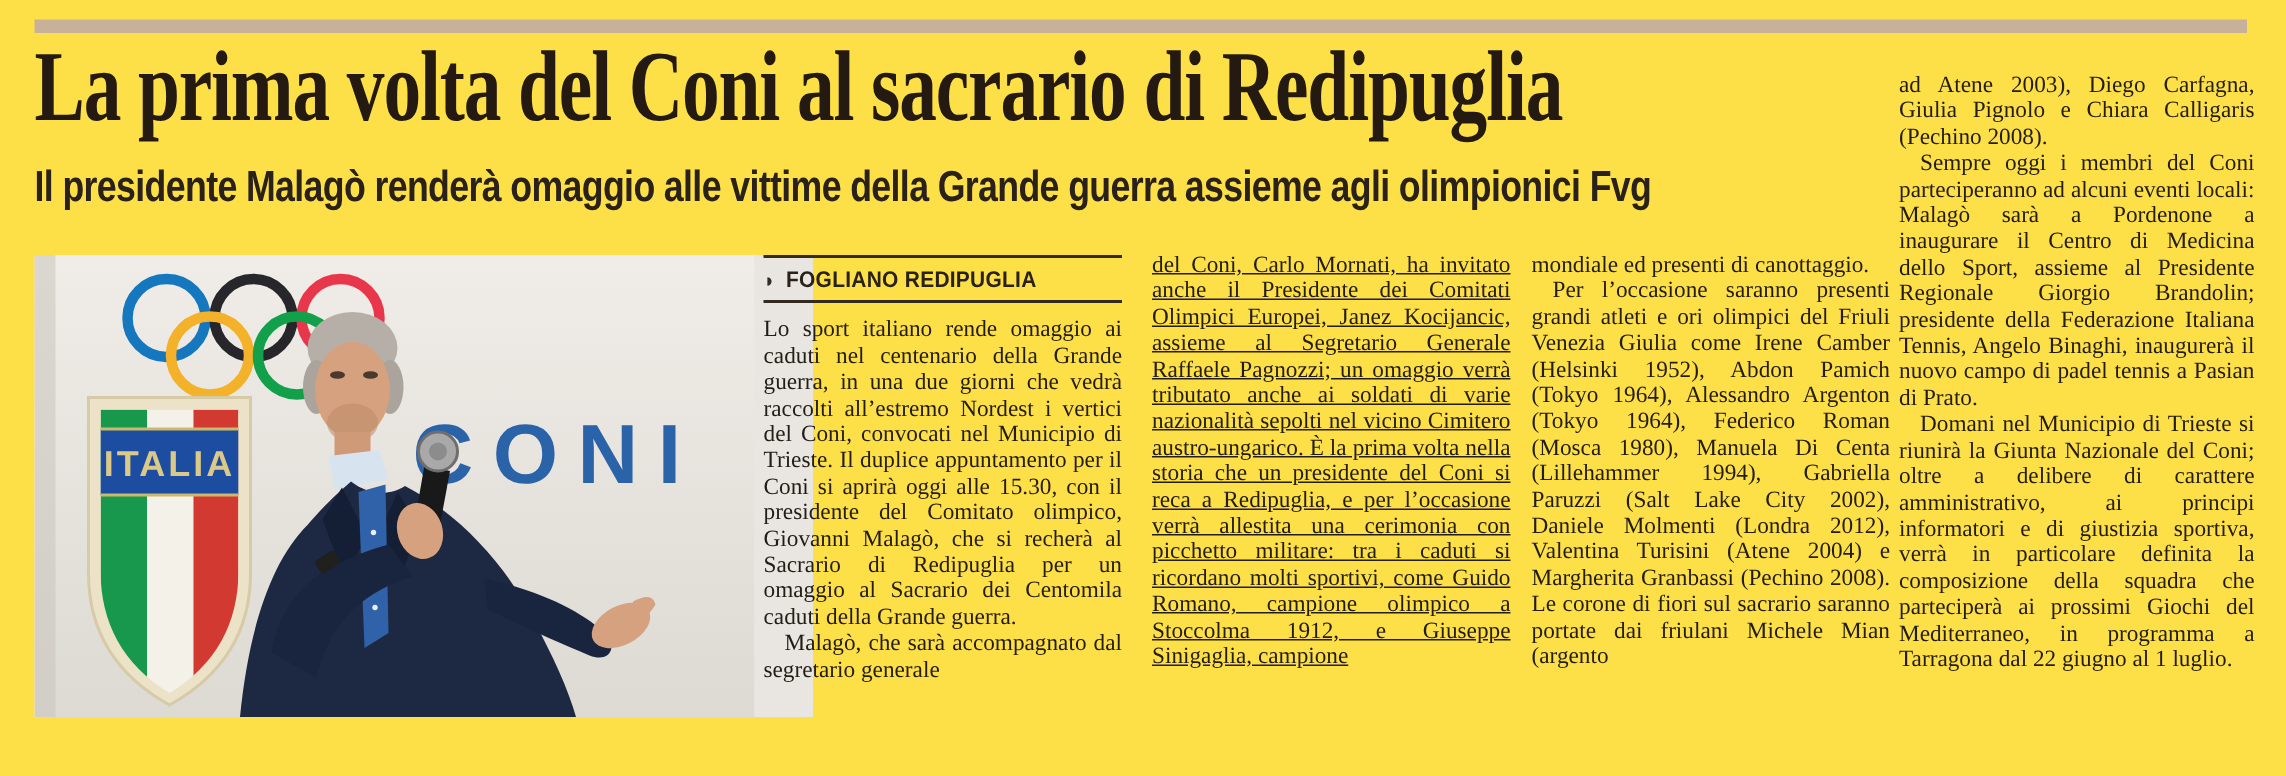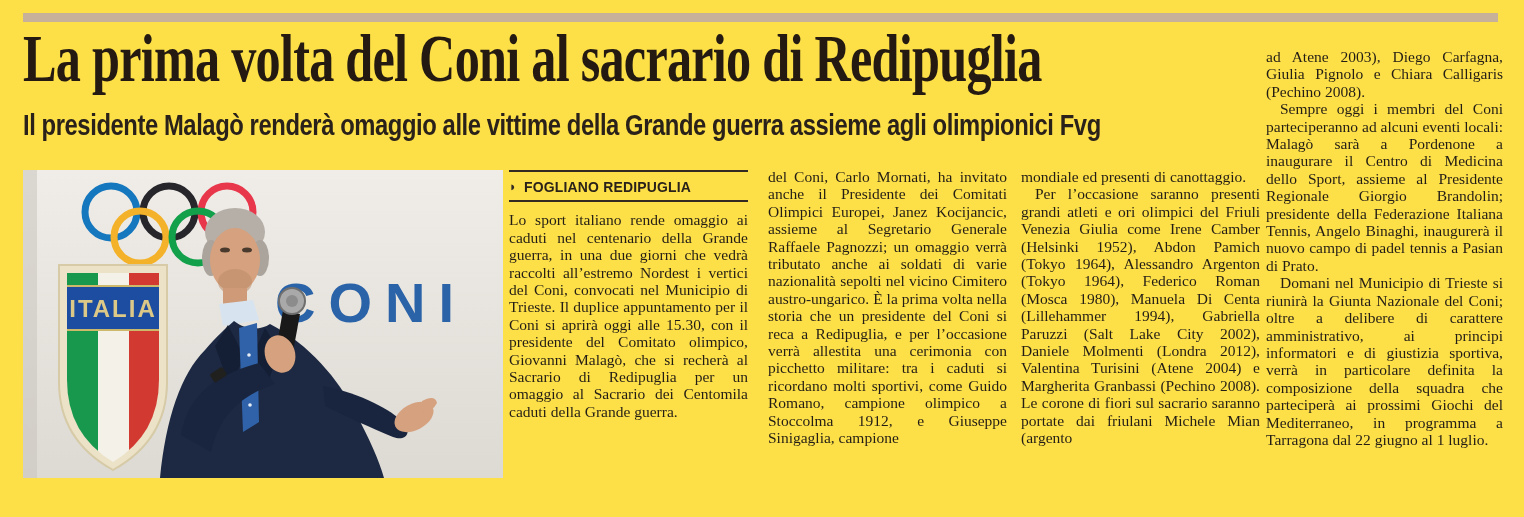--- a/index.html
+++ b/index.html
@@ -6,28 +6,28 @@
   .page{position:relative;width:1524px;height:517px;background:#fde047;overflow:hidden;
         font-family:"Liberation Serif","DejaVu Serif",serif;color:#241d16;}
   .accent-bar{position:absolute;left:23px;top:13px;width:1475px;height:9px;background:#c7b19a;}
   .headline{position:absolute;left:23px;top:24px;margin:0;font-size:67px;line-height:1.04;
             font-weight:700;color:#241a12;white-space:nowrap;letter-spacing:-1px;
             transform:scaleX(.75);transform-origin:0 0;}
   .subheadline{position:absolute;left:23px;top:109px;margin:0;
                font-family:"Liberation Sans","DejaVu Sans",sans-serif;
                font-size:29px;font-weight:700;color:#2a221a;white-space:nowrap;
                letter-spacing:-.5px;transform:scaleX(.82);transform-origin:0 0;}
-  .photo{position:absolute;left:23px;top:170px;width:480px;height:308px;overflow:hidden;background:#e9e6e1;}
+  .photo{position:absolute;left:23px;top:170px;width:519px;height:308px;overflow:hidden;background:#e9e6e1;}
   .photo svg{display:block;}
   .col{position:absolute;width:239px;text-align:justify;font-size:15.5px;line-height:17.4px;
        color:#241d16;}
   .col p{margin:0;}
   .col p.indent{text-indent:14px;}
   .col-1{left:509px;top:170px;}
-  .col-2{left:768px;top:168px;}
+  .col-2{left:768px;top:168px;text-decoration:underline;}
   .col-3{left:1021px;top:168px;}
   .col-4{left:1266px;top:48px;width:237px;}
   .kicker{border-top:2px solid #332a22;border-bottom:2px solid #332a22;
           padding:6px 0 5px 0;margin-bottom:9px;display:flex;align-items:center;gap:7px;
           font-family:"Liberation Sans","DejaVu Sans",sans-serif;}
   .kicker-bullet{font-size:13px;line-height:13px;color:#332a22;}
   .kicker-label{font-size:15px;font-weight:700;letter-spacing:.2px;color:#2a221a;
                 transform:scaleX(.93);transform-origin:0 50%;white-space:nowrap;}
 </style>
 </head>
@@ -120,20 +120,21 @@
     </svg>
 
   </figure>
 
   <div class="col col-1">
     <div class="kicker">
       <span class="kicker-bullet">◗</span>
       <span class="kicker-label">FOGLIANO REDIPUGLIA</span>
     </div>
     <p>Lo sport italiano rende omaggio ai caduti nel centenario della Grande guerra, in una due giorni che vedrà raccolti all’estremo Nordest i vertici del Coni, convocati nel Municipio di Trieste. Il duplice appuntamento per il Coni si aprirà oggi alle 15.30, con il presidente del Comitato olimpico, Giovanni Malagò, che si recherà al Sacrario di Redipuglia per un omaggio al Sacrario dei Centomila caduti della Grande guerra.</p>
+    <p class="indent">Malagò, che sarà accompagnato dal segretario generale</p>
   </div>
 
   <div class="col col-2">
     <p>del Coni, Carlo Mornati, ha invitato anche il Presidente dei Comitati Olimpici Europei, Janez Kocijancic, assieme al Segretario Generale Raffaele Pagnozzi; un omaggio verrà tributato anche ai soldati di varie nazionalità sepolti nel vicino Cimitero austro-ungarico. È la prima volta nella storia che un presidente del Coni si reca a Redipuglia, e per l’occasione verrà allestita una cerimonia con picchetto militare: tra i caduti si ricordano molti sportivi, come Guido Romano, campione olimpico a Stoccolma 1912, e Giuseppe Sinigaglia, campione</p>
   </div>
 
   <div class="col col-3">
     <p>mondiale ed presenti di canottaggio.</p>
     <p class="indent">Per l’occasione saranno presenti grandi atleti e ori olimpici del Friuli Venezia Giulia come Irene Camber (Helsinki 1952), Abdon Pamich (Tokyo 1964), Alessandro Argenton (Tokyo 1964), Federico Roman (Mosca 1980), Manuela Di Centa (Lillehammer 1994), Gabriella Paruzzi (Salt Lake City 2002), Daniele Molmenti (Londra 2012), Valentina Turisini (Atene 2004) e Margherita Granbassi (Pechino 2008). Le corone di fiori sul sacrario saranno portate dai friulani Michele Mian (argento</p>
   </div>

